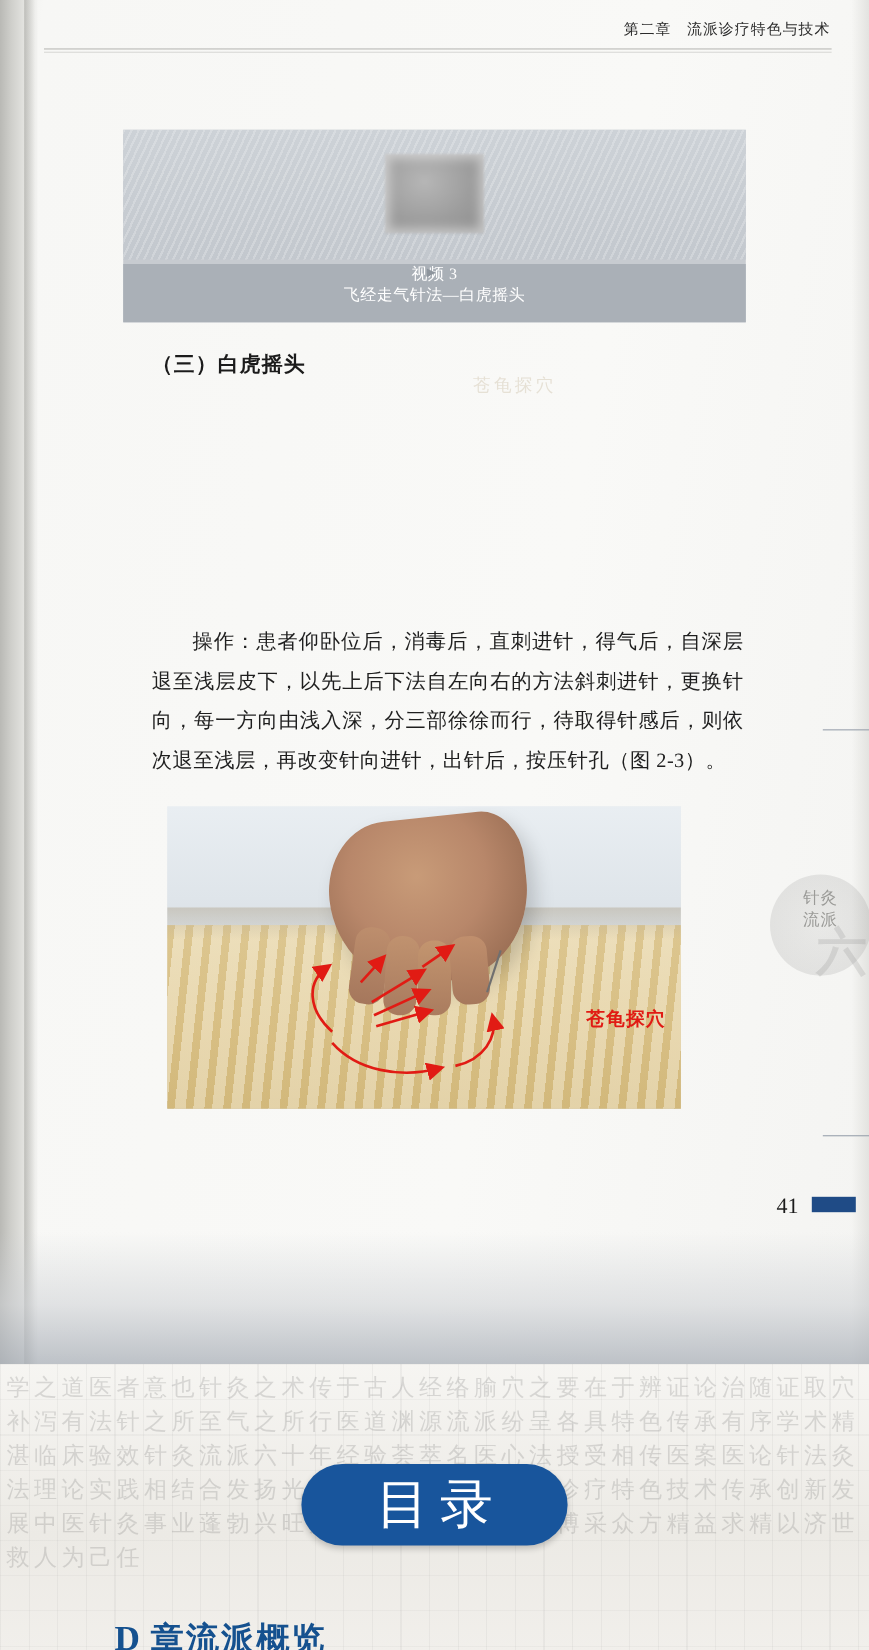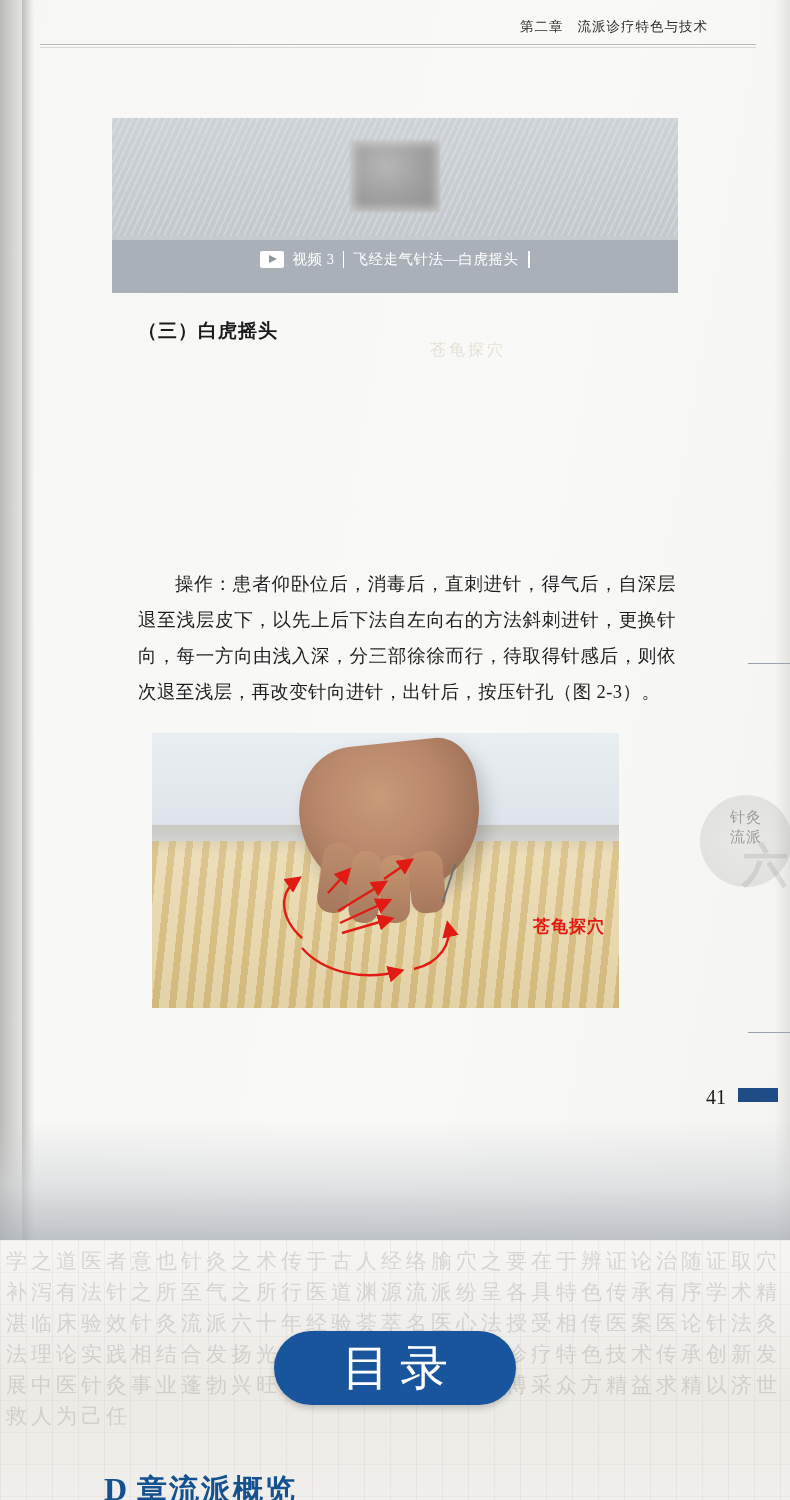--- a/index.html
+++ b/index.html
@@ -52,20 +52,21 @@
     right: 0; top: 0;
     width: 16px; height: 1240px;
     background: linear-gradient(270deg, #e3e3e0 0%, rgba(255,255,255,0) 100%);
   }
 
   
   .header {
     position: absolute;
     left: 520px; top: 18px;
     width: 235px;
+    text-align: right;
     font-size: 13.5px;
     color: #2b2b2b;
     letter-spacing: 1px;
     white-space: nowrap;
     font-family: Liberation Mono, monospace;
   }
   .header .chap { margin-right: 14px; }
   .header-rule {
     position: absolute;
     left: 40px; top: 44px;
@@ -114,20 +115,21 @@
   .video-caption {
     position: absolute;
     left: 0; top: 122px;
     width: 566px; height: 38px;
     display: flex;
     align-items: center;
     justify-content: center;
     font-size: 14.5px;
     color: #ffffff;
     letter-spacing: 0.5px;
+    flex-direction: column;
   }
   .play-btn {
     display: inline-block;
     width: 24px; height: 17px;
     background: #ffffff;
     border-radius: 2px;
     position: relative;
     margin-right: 9px;
     vertical-align: middle;
   }

